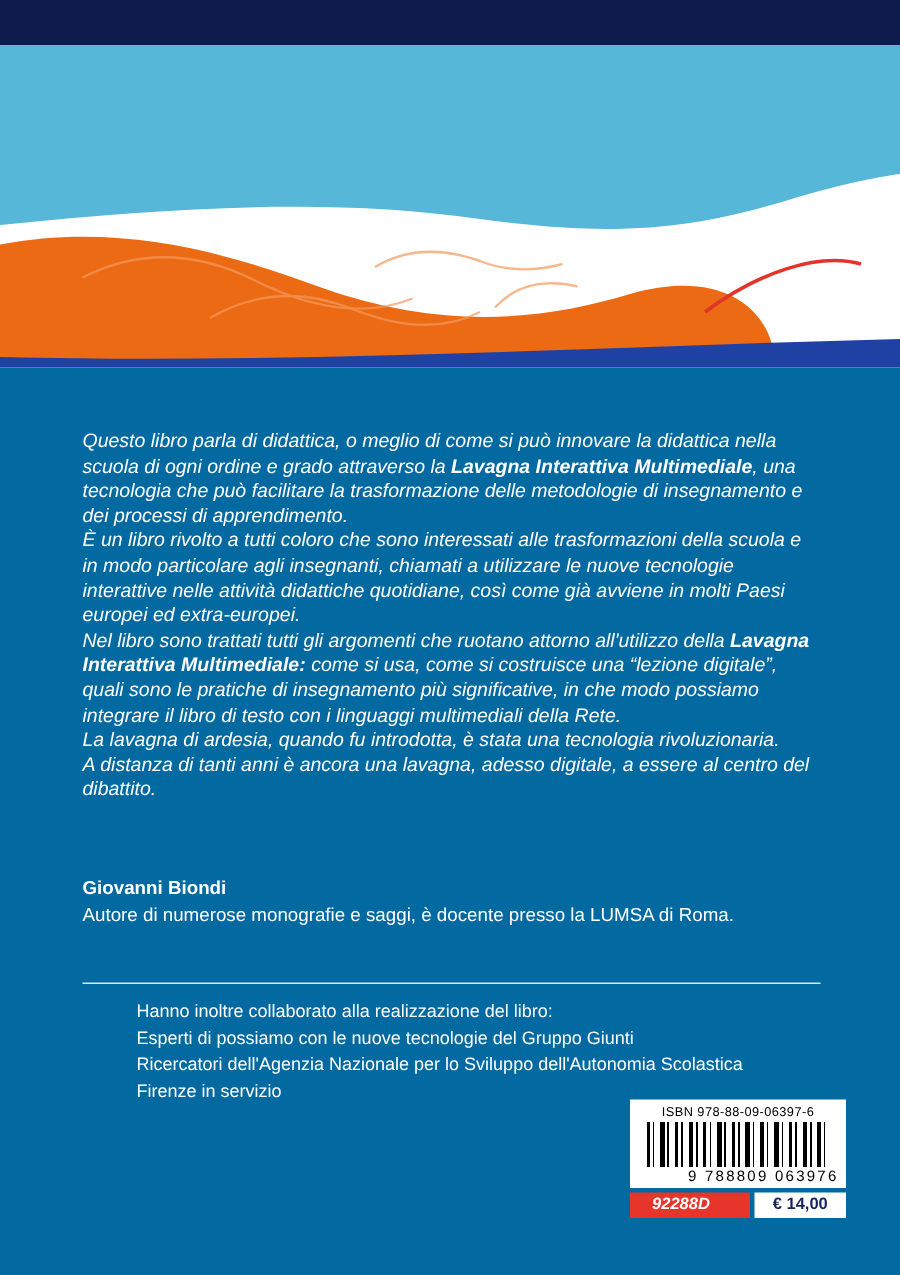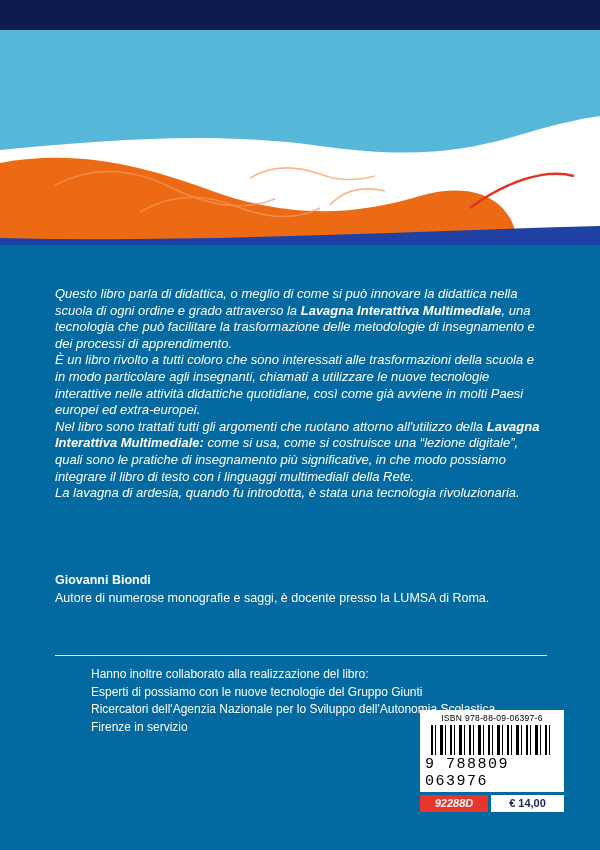--- a/index.html
+++ b/index.html
@@ -6,37 +6,37 @@
   .cover{
     position:relative;width:600px;height:850px;overflow:hidden;
     background:#0369a1;
     font-family:"Liberation Sans", sans-serif;
   }
   .header-art{position:absolute;top:0;left:0;width:600px;height:245px;display:block;}
   .textblock{position:absolute;left:55px;width:492px;color:#ffffff;}
   .blurb{top:286px;font-style:italic;font-size:13px;line-height:16.6px;}
   .blurb p{margin:0;}
   .blurb b{font-weight:bold;}
-  .author{top:572px;font-size:12.5px;line-height:17px;}
+  .author{top:584px;font-size:12.5px;line-height:17px;}
   .author .name{font-weight:bold;margin:0 0 1px 0;}
   .author p{margin:0;}
   .divider{position:absolute;left:55px;width:492px;top:655px;border-top:1px solid rgba(255,255,255,.85);height:0;}
   .collab{top:666px;font-size:12px;line-height:17.5px;margin-left:36px;}
   .collab p{margin:0;}
   .barcode-wrap{position:absolute;right:36px;bottom:38px;width:144px;}
   .bc-box{background:#ffffff;padding:3px 5px 2px 5px;}
   .bc-isbn{font-size:8.5px;color:#000;text-align:center;white-space:nowrap;letter-spacing:.3px;}
   .bc-bars{height:30px;margin:2px 6px 1px 6px;
     background:repeating-linear-gradient(90deg,
       #000 0 2px,#fff 2px 4px,#000 4px 5px,#fff 5px 9px,
       #000 9px 12px,#fff 12px 14px,#000 14px 15px,#fff 15px 19px);}
-  .bc-digits{font-size:15px;color:#000;text-align:left;letter-spacing:1.5px;font-family:Liberation Mono, monospace;}
+  .bc-digits{font-size:10px;color:#000;text-align:right;letter-spacing:1.5px;font-family:Liberation Sans, sans-serif;}
   .bc-bottom{display:flex;margin-top:3px;}
   .bc-code{background:#e8352b;color:#fff;font-weight:bold;font-style:italic;
-    width:68px;text-align:center;font-size:11px;padding:2px 0 3px 0;margin-right:3px;}
+    width:68px;text-align:center;font-size:11px;padding:2px 12px 3px 0;margin-right:3px;}
   .bc-price{background:#ffffff;color:#17255a;font-weight:bold;flex:1;text-align:center;font-size:11px;padding:2px 0 3px 0;}
 </style>
 </head>
 <body>
 
 <div class="cover">
 
   <svg class="header-art" viewBox="0 0 600 245" aria-hidden="true">
     <rect x="0" y="0" width="600" height="245" fill="#57b7d8"></rect>
     <rect x="0" y="0" width="600" height="30" fill="#0d1c4d"></rect>
@@ -50,20 +50,21 @@
     </g>
     <path fill="none" stroke="#e03528" stroke-width="2.4" d="M470,208 C505,182 545,168 574,176"></path>
     <path fill="#1e41a3" d="M0,238 C200,243 400,231 600,226 L600,245 L0,245 Z"></path>
   </svg>
 
   <div class="textblock blurb">
     <p><span>Questo libro parla di didattica, o meglio di come si può innovare la didattica nella scuola di ogni ordine e grado attraverso la </span><b>Lavagna Interattiva Multimediale</b><span>, una tecnologia che può facilitare la trasformazione delle metodologie di insegnamento e dei processi di apprendimento.</span></p>
     <p>È un libro rivolto a tutti coloro che sono interessati alle trasformazioni della scuola e in modo particolare agli insegnanti, chiamati a utilizzare le nuove tecnologie interattive nelle attività didattiche quotidiane, così come già avviene in molti Paesi europei ed extra-europei.</p>
     <p><span>Nel libro sono trattati tutti gli argomenti che ruotano attorno all'utilizzo della </span><b>Lavagna Interattiva Multimediale:</b><span> come si usa, come si costruisce una “lezione digitale”, quali sono le pratiche di insegnamento più significative, in che modo possiamo integrare il libro di testo con i linguaggi multimediali della Rete.</span></p>
     <p>La lavagna di ardesia, quando fu introdotta, è stata una tecnologia rivoluzionaria.</p>
+    <p>A distanza di tanti anni è ancora una lavagna, adesso digitale, a essere al centro del dibattito.</p>
   </div>
 
   <div class="textblock author">
     <p class="name">Giovanni Biondi</p>
     <p>Autore di numerose monografie e saggi, è docente presso la LUMSA di Roma.</p>
   </div>
 
   <div class="divider"></div>
 
   <div class="textblock collab">

